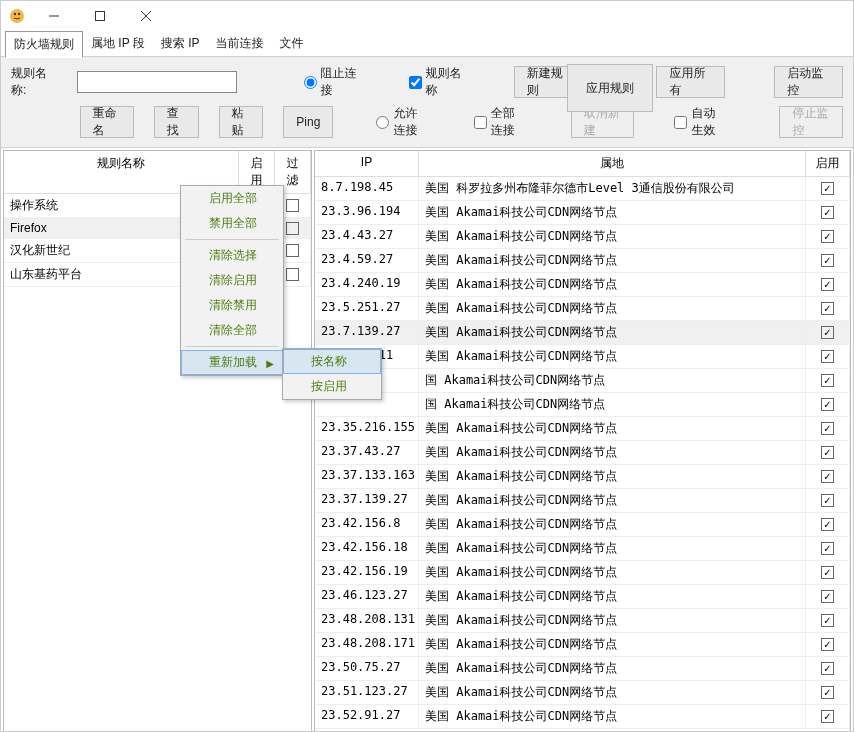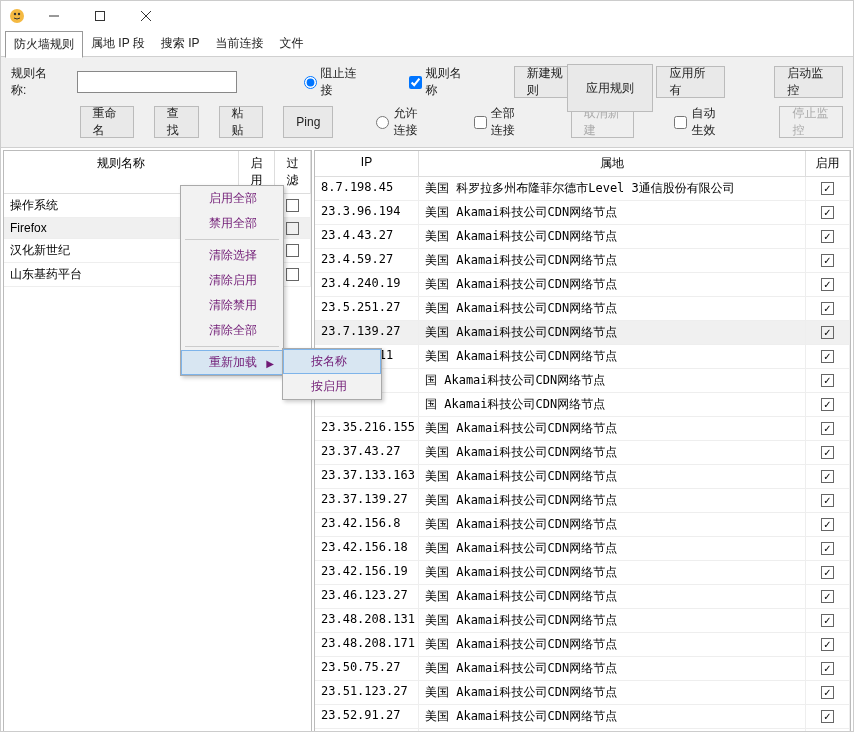--- a/index.html
+++ b/index.html
@@ -39,21 +39,21 @@
 .rhead .c3 { width: 44px; }
 .rbody { height: 555px; overflow-y: scroll; }
 .rrow { display: flex; border-bottom: 1px solid #eee; }
 .rrow.sel { background: #f0f0f0; }
 .rrow .cell { padding: 3px 6px; border-right: 1px solid #eee; font-family: "SimSun", monospace; }
 .rrow .c1 { width: 104px; }
 .rrow .c2 { flex: 1; }
 .rrow .c3 { width: 44px; display: flex; align-items: center; justify-content: center; }
 .chk { width: 13px; height: 13px; border: 1px solid #666; display: inline-flex; align-items: center; justify-content: center; font-size: 10px; line-height: 1; }
 .ctxmenu { position: absolute; background: #f2f2f2; border: 1px solid #aaa; box-shadow: 2px 2px 4px rgba(0,0,0,0.2); z-index: 100; min-width: 100px; }
-.ctxmenu .citem { padding: 4px 24px 4px 28px; color: #701a75; white-space: nowrap; position: relative; }
+.ctxmenu .citem { padding: 4px 24px 4px 28px; color: #4d7c0f; white-space: nowrap; position: relative; }
 .ctxmenu .citem:hover, .ctxmenu .citem.hov { background: #d8e6f2; border: 1px solid #7eb4ea; padding: 3px 23px 3px 27px; }
 .ctxmenu .csep { height: 1px; background: #ccc; margin: 3px 4px; }
 .ctxmenu .arrow { position: absolute; right: 8px; top: 50%; transform: translateY(-50%); font-size: 10px; }
 .submenu { position: absolute; left: 100%; top: 0; }
 </style>
 </head>
 <body>
 
 <div class="titlebar">
   <span class="icon">

